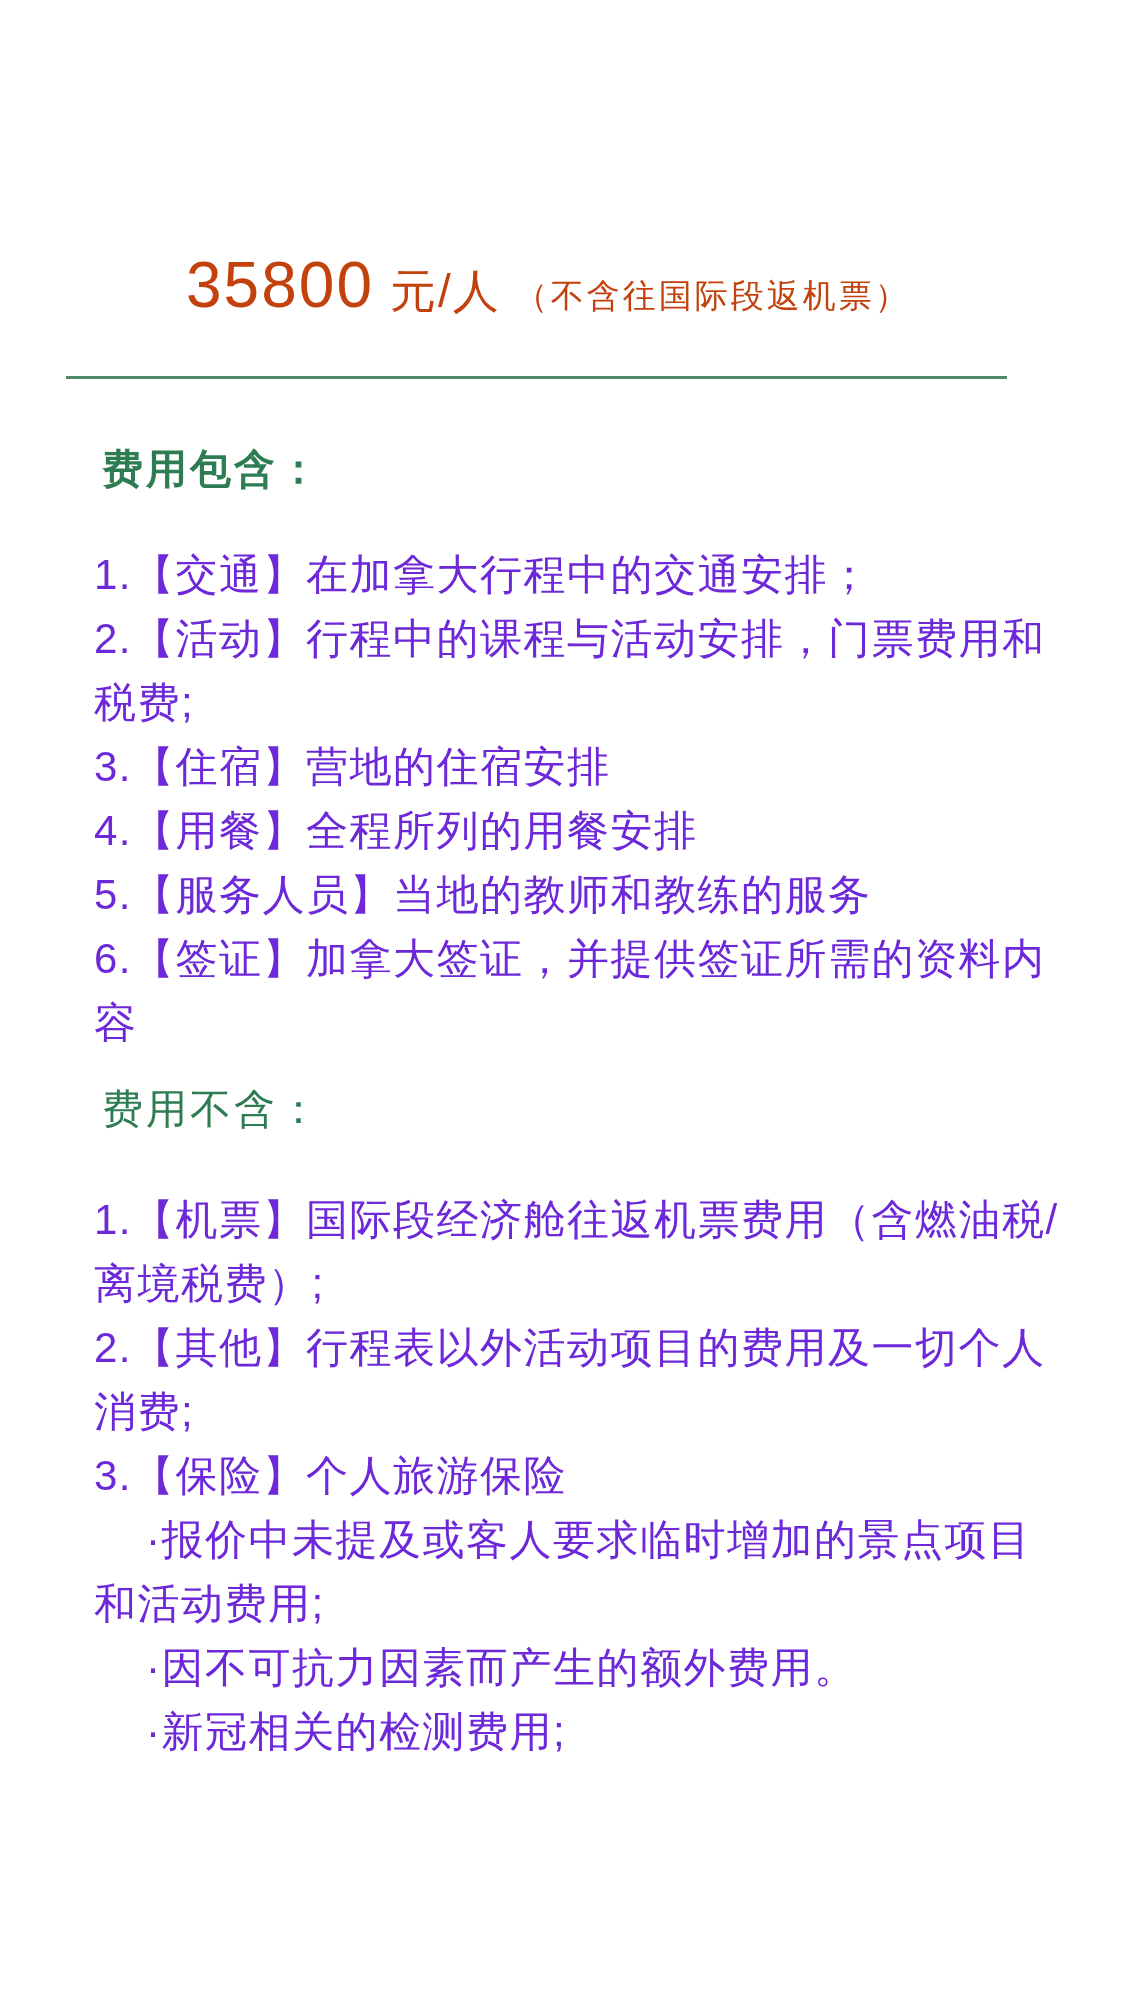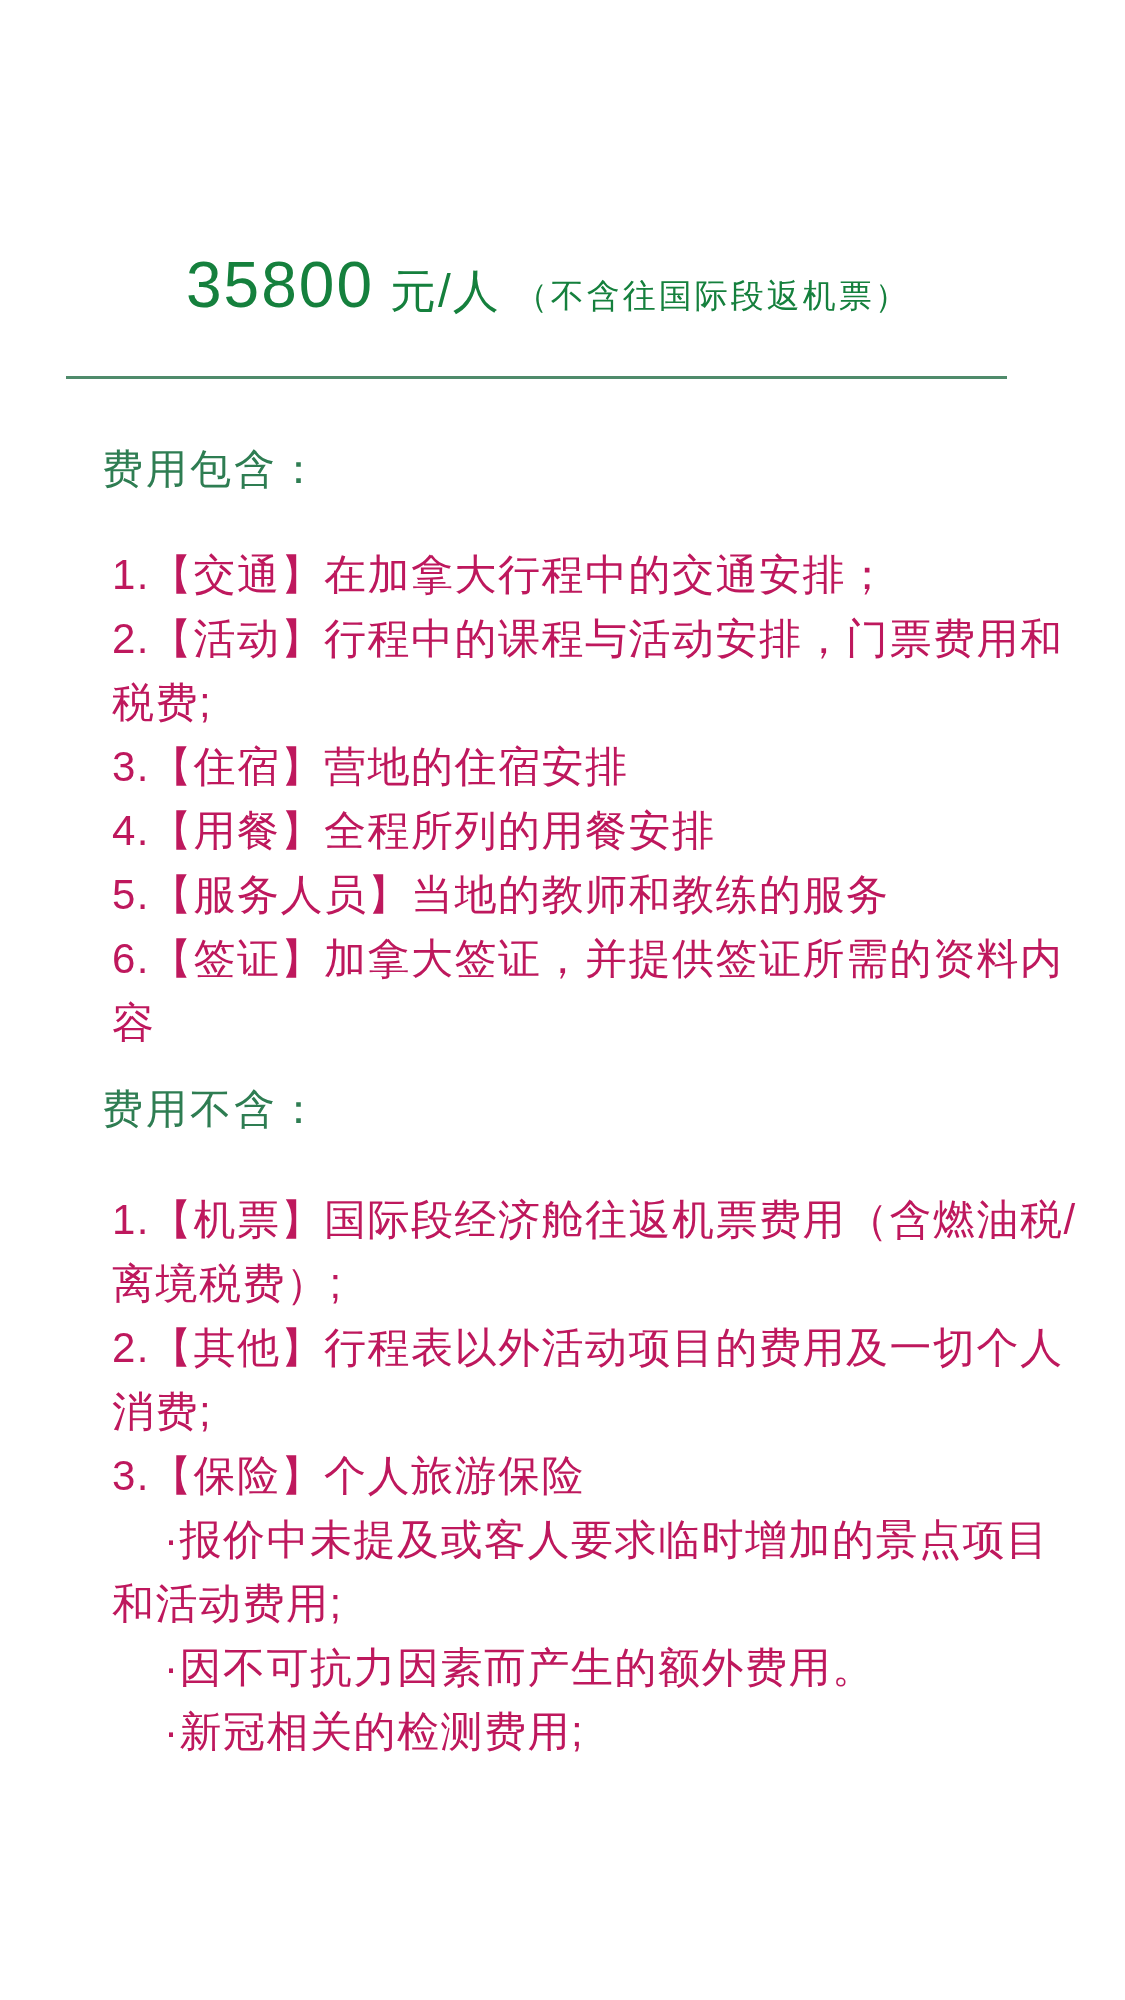--- a/index.html
+++ b/index.html
@@ -24,21 +24,21 @@
     color: #2e7d52;
     font-weight: 400;
     white-space: nowrap;
   }
   .price-row {
     position: absolute;
     left: 186px;
     top: 248px;
     display: flex;
     align-items: baseline;
-    color: #15803d;
+    color: #c2410c;
     white-space: nowrap;
   }
   .price-amount {
     font-size: 64px;
     letter-spacing: 2px;
     font-weight: 400;
   }
   .price-unit {
     font-size: 46px;
     margin-left: 16px;
@@ -59,30 +59,30 @@
     background: #4f8b6b;
   }
   .section-heading {
     position: absolute;
     font-size: 41px;
     letter-spacing: 3px;
     color: #2e7d52;
     font-weight: 400;
     white-space: nowrap;
   }
-  .heading-included { left: 102px; top: 442px; }
+  .heading-included { left: 102px; top: 442px; font-weight: bold; }
   .heading-excluded { left: 102px; top: 1082px; }
   .list {
     position: absolute;
-    left: 112px;
+    left: 94px;
     width: 968px;
     font-size: 42px;
     line-height: 64px;
     letter-spacing: 1.5px;
-    color: #be185d;
+    color: #6d28d9;
     font-weight: 300;
   }
   .list-included { top: 543px; }
   .list-excluded { top: 1188px; }
   .list-item {
     margin: 0;
     padding: 0;
   }
   .sub-note {
     margin: 0;

